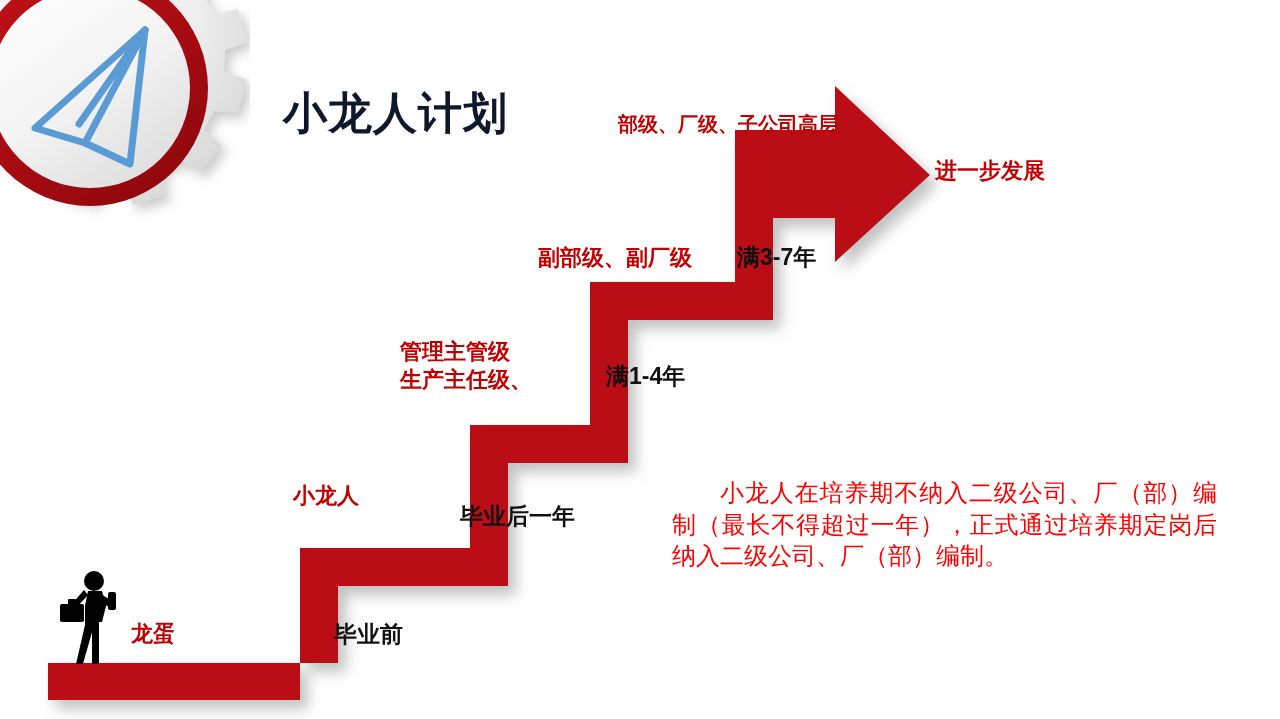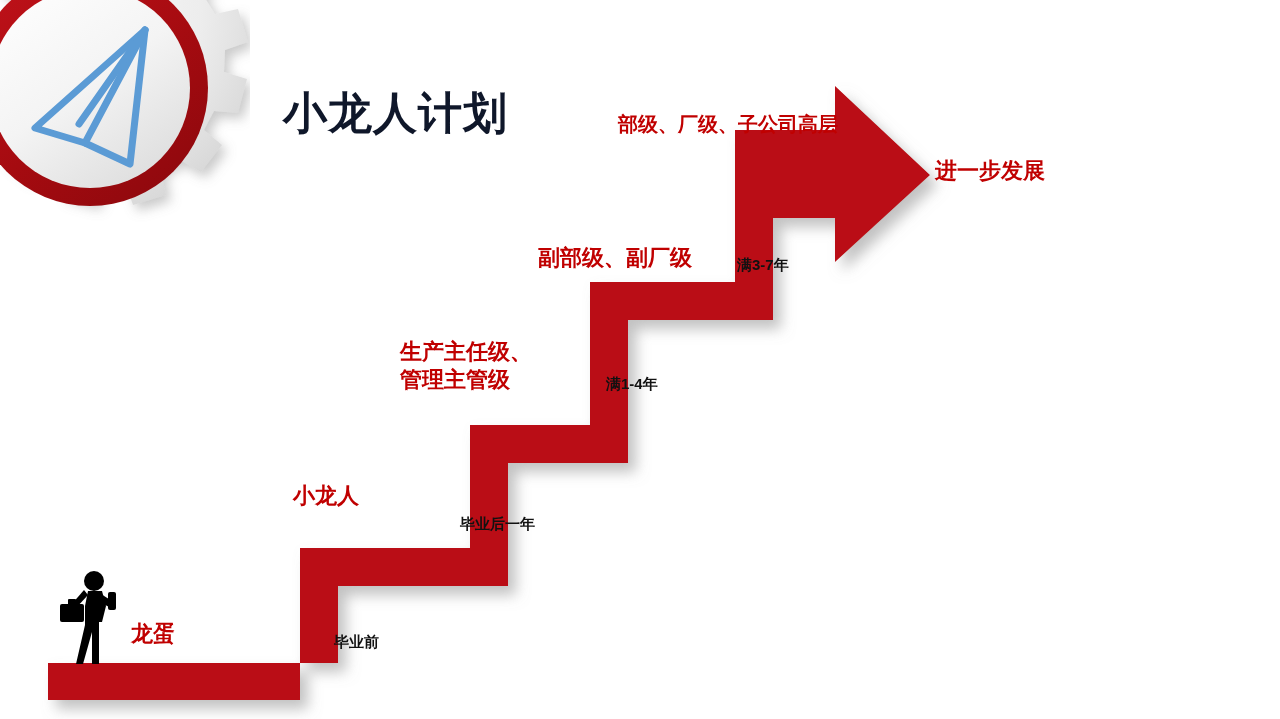--- a/index.html
+++ b/index.html
@@ -67,21 +67,21 @@
   
   .lbl {
     position: absolute;
     white-space: nowrap;
     font-weight: bold;
   }
   .lbl-red   { color: #C00000; }
   .lbl-black { color: #111111; }
 
   .lbl-stage  { font-size: 22px; line-height: 1.28; }
-  .lbl-time   { font-size: 15px; line-height: 1.28; margin-top: 12px; }
+  .lbl-time   { font-size: 23px; line-height: 1.28; }
 
   .l-longdan   { left: 131px; top: 620px; }
   .l-before    { left: 334px; top: 620px; }
 
   .l-xiaolong  { left: 273px; top: 482px; margin-left: 20px; }
   .l-after1    { left: 460px; top: 502px; text-align: right; }
 
   .l-shengchan { left: 400px; top: 338px; }
   .l-man14     { left: 606px; top: 362px; }
 
@@ -203,26 +203,27 @@
     </svg>
   </div>
 
   <div class="lbl lbl-red lbl-stage l-longdan">龙蛋</div>
   <div class="lbl lbl-black lbl-time l-before">毕业前</div>
 
   <div class="lbl lbl-red lbl-stage l-xiaolong">小龙人</div>
   <div class="lbl lbl-black lbl-time l-after1">毕业后一年</div>
 
   <div class="lbl lbl-red lbl-stage l-shengchan">
+    <div>管理主管级</div>
     <div>生产主任级、</div>
-    <div>管理主管级</div>
   </div>
   <div class="lbl lbl-black lbl-time l-man14">满1-4年</div>
 
   <div class="lbl lbl-red lbl-stage l-fubu">副部级、副厂级</div>
   <div class="lbl lbl-black lbl-time l-man37">满3-7年</div>
 
   <div class="lbl lbl-red lbl-stage l-buji">部级、厂级、子公司高层</div>
 
   <div class="lbl lbl-red lbl-stage l-jinyibu">进一步发展</div>
 
+  <div class="note">小龙人在培养期不纳入二级公司、厂（部）编制（最长不得超过一年），正式通过培养期定岗后纳入二级公司、厂（部）编制。</div>
 
 </div>
 
 </body></html>

